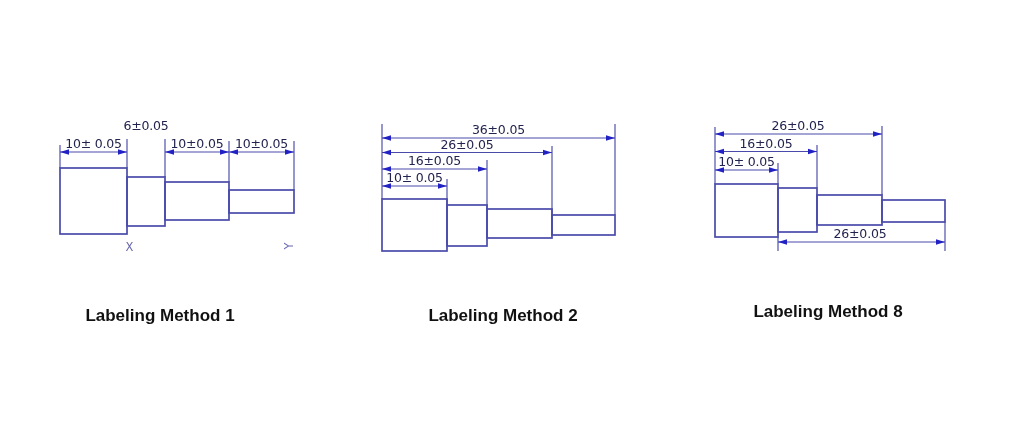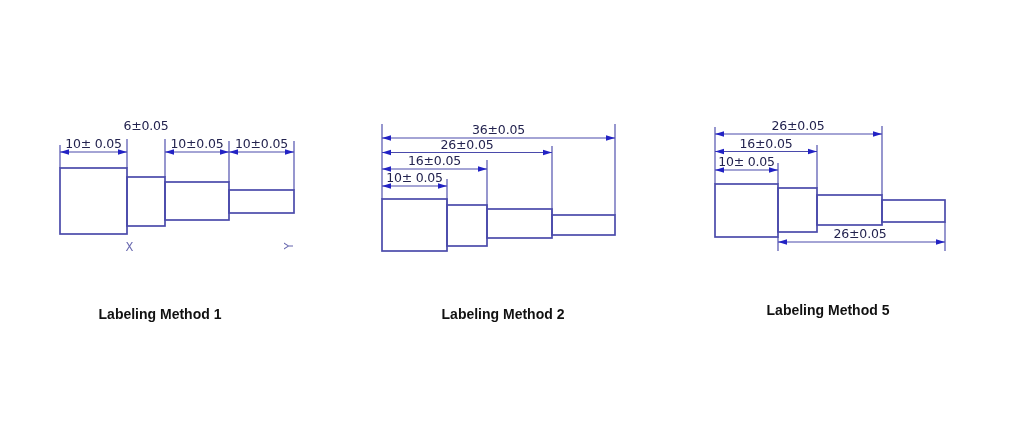--- a/index.html
+++ b/index.html
@@ -6,21 +6,21 @@
   .canvas{position:relative;width:1009px;height:431px;background:#fff;overflow:hidden;
           font-family:"Liberation Sans",sans-serif;}
   svg.drawings{position:absolute;left:0;top:0;}
   .shaft{fill:none;stroke:var(--line);stroke-width:1.7;}
   .thin{stroke:var(--line);stroke-width:1.15;fill:none;}
   .arrow{fill:var(--arrow);stroke:none;}
   .dimtext{fill:var(--dim_text);font-family:"DejaVu Sans",sans-serif;font-size:12.5px;
            text-anchor:middle;letter-spacing:-0.2px;}
   .mark{fill:var(--mark);font-family:"DejaVu Sans",sans-serif;font-size:11.5px;text-anchor:middle;}
   .caption{position:absolute;transform:translateX(-50%);white-space:nowrap;
-           font-family:"Liberation Sans",sans-serif;font-weight:bold;font-size:14px;
+           font-family:"Liberation Sans",sans-serif;font-weight:bold;font-size:17px;
            color:var(--caption_text);}
   .cap1{left:160px;top:306px;}
   .cap2{left:503px;top:306px;}
   .cap3{left:828px;top:302px;}
 </style>
 </head>
 <body>
 
 <div class="canvas">
 
@@ -121,15 +121,15 @@
 
       <text class="dimtext" x="798" y="130">26±0.05</text>
       <text class="dimtext" x="766" y="147.5">16±0.05</text>
       <text class="dimtext" x="746.5" y="166">10± 0.05</text>
       <text class="dimtext" x="860" y="238">26±0.05</text>
     </g>
   </svg>
 
   <div class="caption cap1">Labeling Method 1</div>
   <div class="caption cap2">Labeling Method 2</div>
-  <div class="caption cap3">Labeling Method 5</div>
+  <div class="caption cap3">Labeling Method 8</div>
 
 </div>
 
 </body></html>

